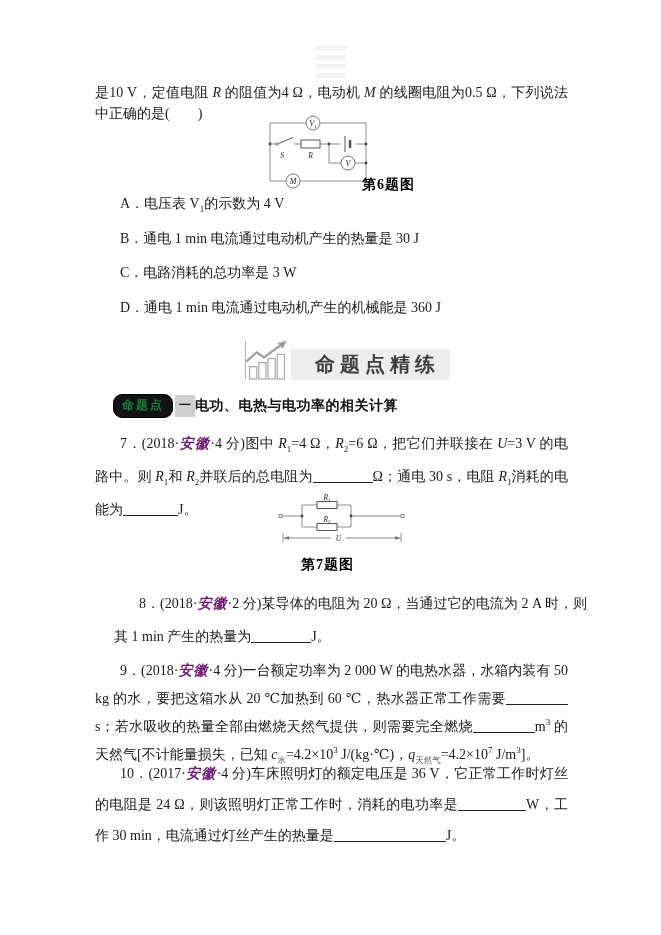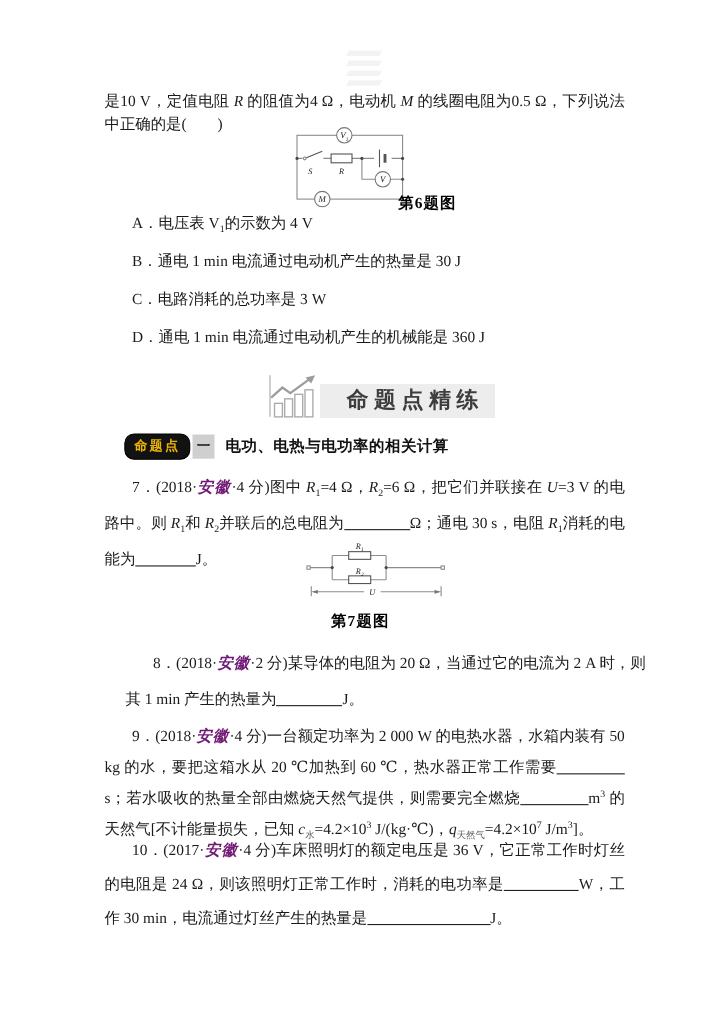--- a/index.html
+++ b/index.html
@@ -35,28 +35,28 @@
   
   .banner { position:absolute; left:243px; top:339px; display:flex; align-items:flex-end; }
   .banner-title {
     display:inline-block; background:#ededed; color:#3d3d3d;
     font-size:20px; font-weight:bold; letter-spacing:5px;
     padding:3px 10px 4px 24px; line-height:24px;
   }
   
   .topic-row { position:absolute; left:113px; top:394px; display:flex; align-items:center; }
   .badge {
-    background:#121212; color:#eab308; font-size:12px; font-weight:bold;
+    background:#121212; color:#15803d; font-size:12px; font-weight:bold;
     letter-spacing:2px; padding:2px 8px 3px; border-radius:9px; border:1px solid #000;
   }
   .badge-num {
     background:#cfcfcf; color:#111; font-size:12px; font-weight:bold;
     padding:2px 4px 3px; margin-left:2px;
   }
-  .topic-title { margin-left:10px; font-size:14px; font-weight:bold; color:#111; letter-spacing:0.5px; }
+  .topic-title { font-size:14px; font-weight:bold; color:#111; letter-spacing:0.5px; }
   svg { display:block; }
 </style>
 </head>
 <body>
 
 <div class="page">
 
   <div class="watermark">
     <i></i>
       <i></i>

